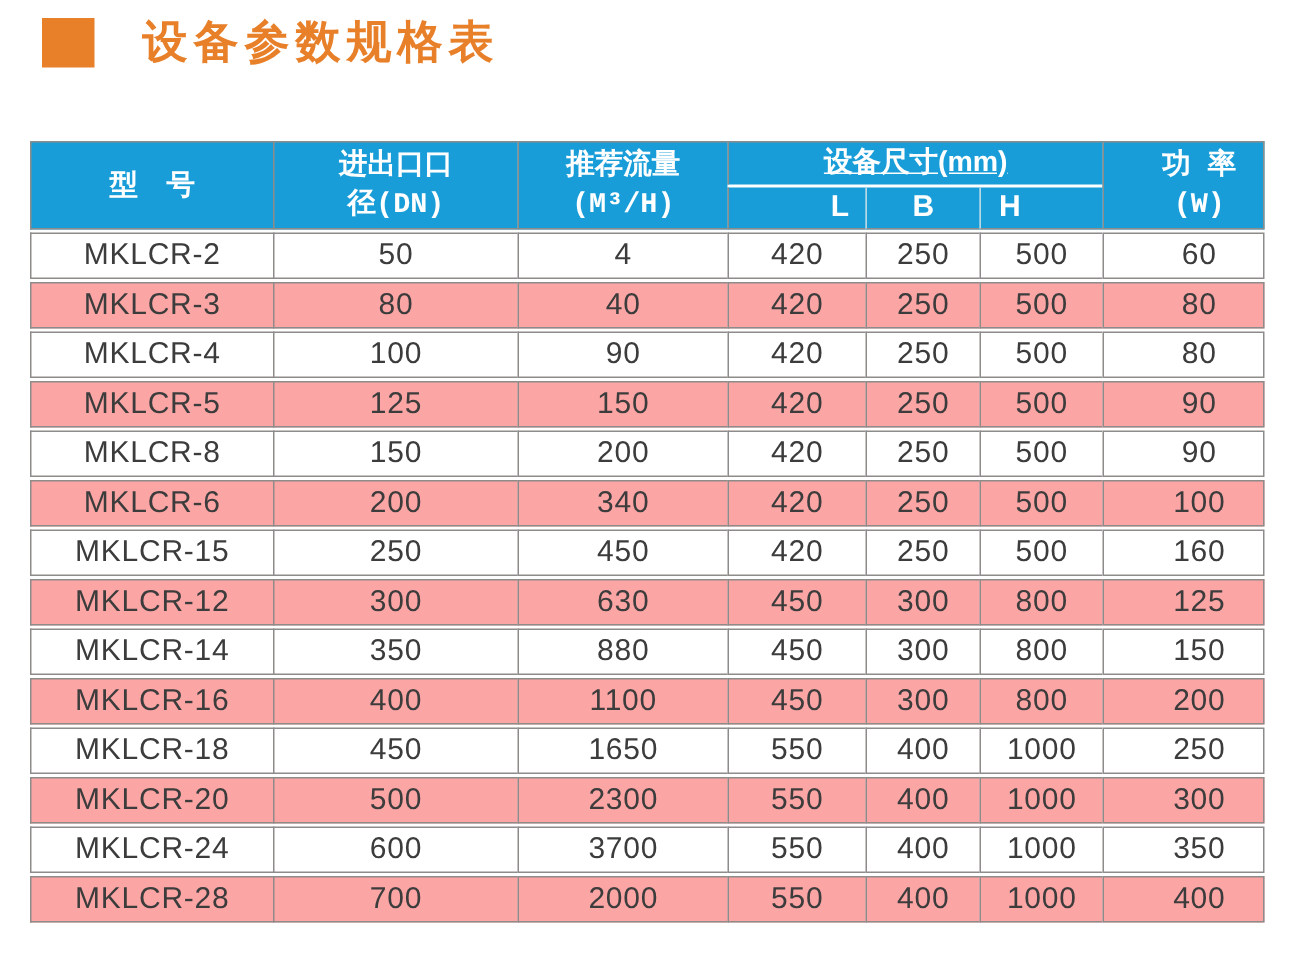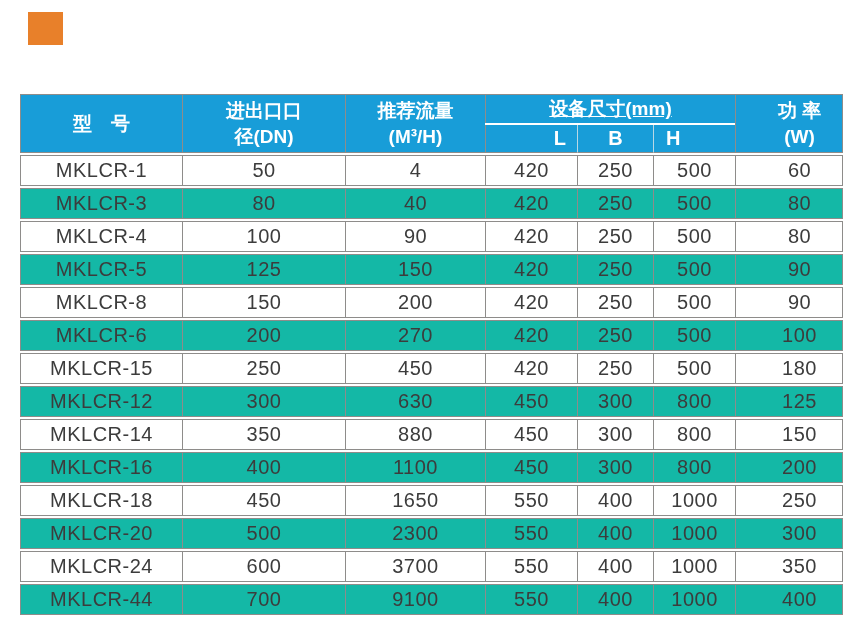--- a/index.html
+++ b/index.html
@@ -84,31 +84,33 @@
     padding-left: 12px;
   }
   .spec tbody td {
     height: 29px;
     background: #ffffff;
     color: #3c3c3c;
     font-size: 20px;
     letter-spacing: 0.5px;
   }
   .spec tbody tr.alt td {
-    background: #14b8a6;
+    background: #fca5a5;
   }
   .two-line {
     line-height: 1.4;
+    font-family: Liberation Mono, monospace;
   }
 </style>
 </head>
 <body>
 
 <div class="title-row">
   <div class="title-square"></div>
+  <div class="title-text">设备参数规格表</div>
 </div>
 
 <table class="spec">
   <colgroup>
     <col style="width:162px">
       <col style="width:163px">
       <col style="width:140px">
     <col style="width:92px">
       <col style="width:76px">
       <col style="width:82px">
@@ -132,21 +134,21 @@
       </th>
     </tr>
     <tr class="hdr-sub">
       <th class="sub sub-l">L</th>
       <th class="sub sub-b">B</th>
       <th class="sub sub-h">H</th>
     </tr>
   </thead>
   <tbody>
     <tr>
-      <td>MKLCR-1</td>
+      <td>MKLCR-2</td>
       <td>50</td>
       <td>4</td>
       <td>420</td>
       <td>250</td>
       <td>500</td>
       <td class="col-last">60</td>
     </tr>
     <tr class="alt">
       <td>MKLCR-3</td>
       <td>80</td>
@@ -179,34 +181,34 @@
       <td>150</td>
       <td>200</td>
       <td>420</td>
       <td>250</td>
       <td>500</td>
       <td class="col-last">90</td>
     </tr>
     <tr class="alt">
       <td>MKLCR-6</td>
       <td>200</td>
-      <td>270</td>
+      <td>340</td>
       <td>420</td>
       <td>250</td>
       <td>500</td>
       <td class="col-last">100</td>
     </tr>
     <tr>
       <td>MKLCR-15</td>
       <td>250</td>
       <td>450</td>
       <td>420</td>
       <td>250</td>
       <td>500</td>
-      <td class="col-last">180</td>
+      <td class="col-last">160</td>
     </tr>
     <tr class="alt">
       <td>MKLCR-12</td>
       <td>300</td>
       <td>630</td>
       <td>450</td>
       <td>300</td>
       <td>800</td>
       <td class="col-last">125</td>
     </tr>
@@ -249,22 +251,22 @@
     <tr>
       <td>MKLCR-24</td>
       <td>600</td>
       <td>3700</td>
       <td>550</td>
       <td>400</td>
       <td>1000</td>
       <td class="col-last">350</td>
     </tr>
     <tr class="alt">
-      <td>MKLCR-44</td>
+      <td>MKLCR-28</td>
       <td>700</td>
-      <td>9100</td>
+      <td>2000</td>
       <td>550</td>
       <td>400</td>
       <td>1000</td>
       <td class="col-last">400</td>
     </tr>
   </tbody>
 </table>
 
 </body></html>

